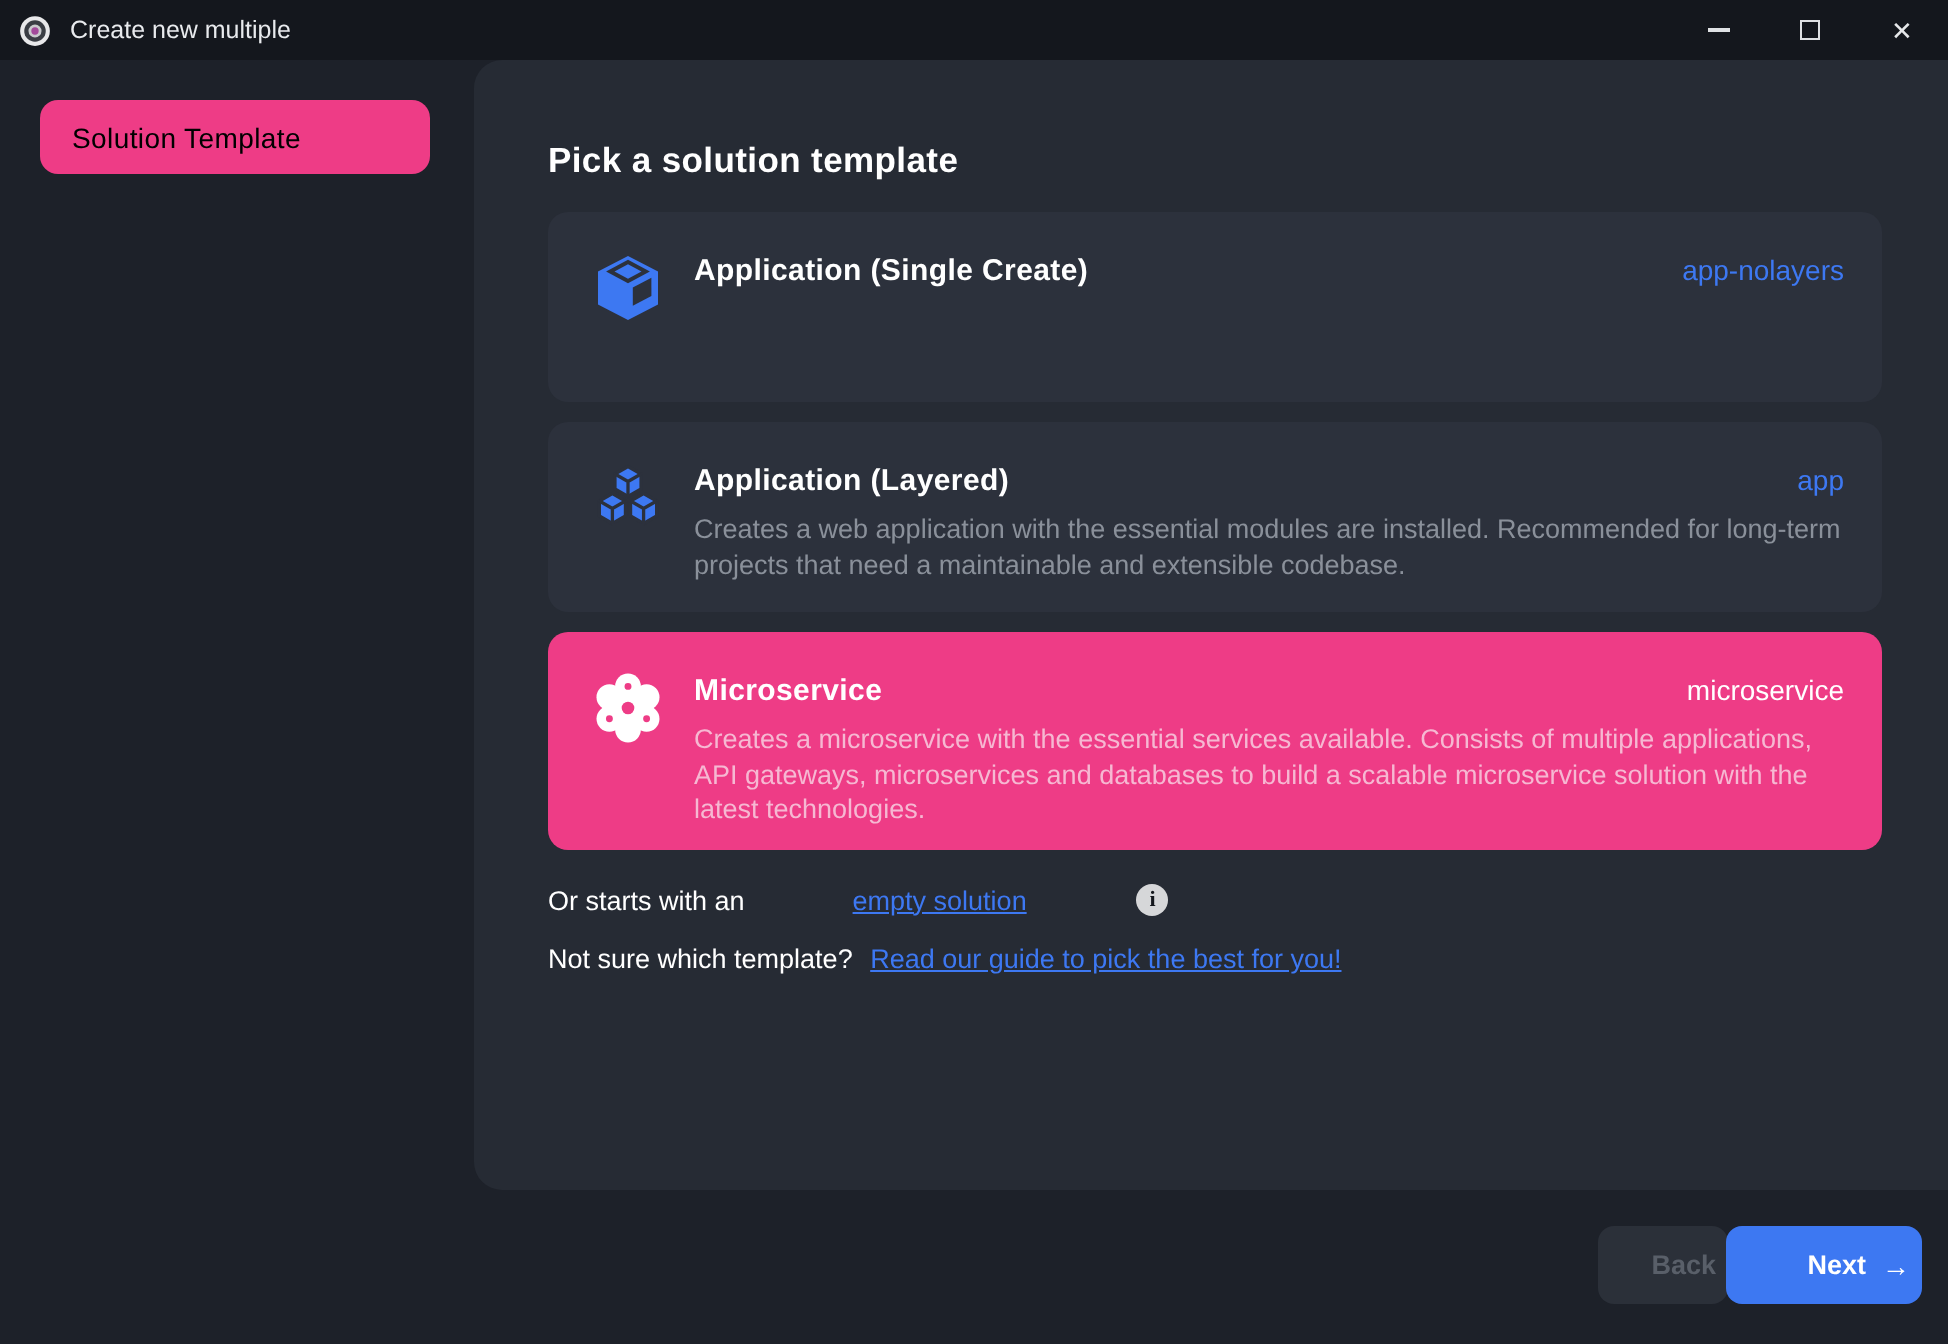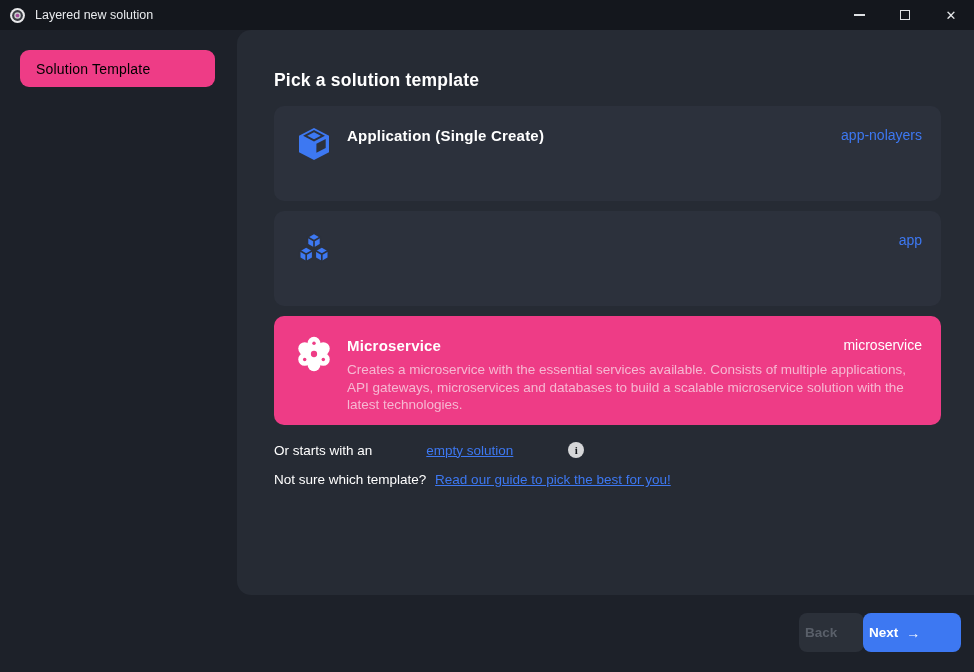--- a/index.html
+++ b/index.html
@@ -70,39 +70,39 @@
     width:16px;height:16px;border-radius:50%;background:#d6d7d9;color:#15181d;
     font-size:11px;font-weight:700;margin-left:7px;cursor:pointer;
     font-family:"Liberation Serif", serif;
   }
   .guide-line{margin-top:14px;color:#fff;font-size:13.5px;}
   .guide-line .lnk{margin-left:5px;}
   
   .btn{
     position:absolute;bottom:20px;height:39px;border:none;border-radius:8px;
     font-family:"Liberation Sans", sans-serif;font-size:13.5px;font-weight:700;
-    display:flex;align-items:center;justify-content:flex-start;cursor:pointer;
+    display:flex;align-items:center;justify-content:flex-end;cursor:pointer;
   }
   .btn-back{right:110px;width:65px;background:#2b3039;color:#595f69;}
   .btn-next{right:13px;width:98px;background:var(--blue);color:#fff;gap:8px;}
   .btn-next .arrow{font-size:14px;font-weight:400;}
 </style>
 </head>
 <body>
 
 <div class="titlebar">
   <span class="logo">
     <svg width="17" height="17" viewBox="0 0 24 24">
       <circle cx="12" cy="12" r="10.5" fill="#e8e8ea"></circle>
       <circle cx="12" cy="12" r="7.6" fill="#3a3d44"></circle>
       <circle cx="12" cy="12" r="4.6" fill="#c9cacd"></circle>
       <circle cx="12" cy="12" r="2.6" fill="#a34a9b"></circle>
     </svg>
   </span>
-  <span class="title">Layered new solution</span>
+  <span class="title">Create new multiple</span>
   <div class="win-controls">
     <div class="win-btn">
         <span class="min-bar"></span>
       </div>
     <div class="win-btn">
         <span class="max-box"></span>
       </div>
     <div class="win-btn">
         <span class="close-glyph">✕</span>
       </div>
@@ -138,20 +138,24 @@
           <path d="M12 1.5 L16.35 4 V9 L12 11.5 L7.65 9 V4 Z"></path>
           <path d="M6.8 10.5 L11.15 13 V18 L6.8 20.5 L2.45 18 V13 Z"></path>
           <path d="M17.2 10.5 L21.55 13 V18 L17.2 20.5 L12.85 18 V13 Z"></path>
         </g>
         <g fill="none" stroke="var(--card-bg)" stroke-width="1.1" stroke-linejoin="round">
           <path d="M7.65 4 L12 6.5 L16.35 4 M12 6.5 V11.5"></path>
           <path d="M2.45 13 L6.8 15.5 L11.15 13 M6.8 15.5 V20.5"></path>
           <path d="M12.85 13 L17.2 15.5 L21.55 13 M17.2 15.5 V20.5"></path>
         </g>
       </svg>
+    </div>
+    <div class="content">
+      <p class="tpl-title">Application (Layered)</p>
+      <p class="tpl-desc">Creates a web application with the essential modules are installed. Recommended for long-term projects that need a maintainable and extensible codebase.</p>
     </div>
     <span class="badge">app</span>
   </div>
 
   <div class="card h2 selected">
     <div class="icon-col">
       <svg viewBox="0 0 24 24" width="36" height="36">
         <g fill="#ffffff">
           <circle cx="12" cy="4.8" r="4.3"></circle>
           <circle cx="18.2" cy="8.4" r="4.3"></circle>

